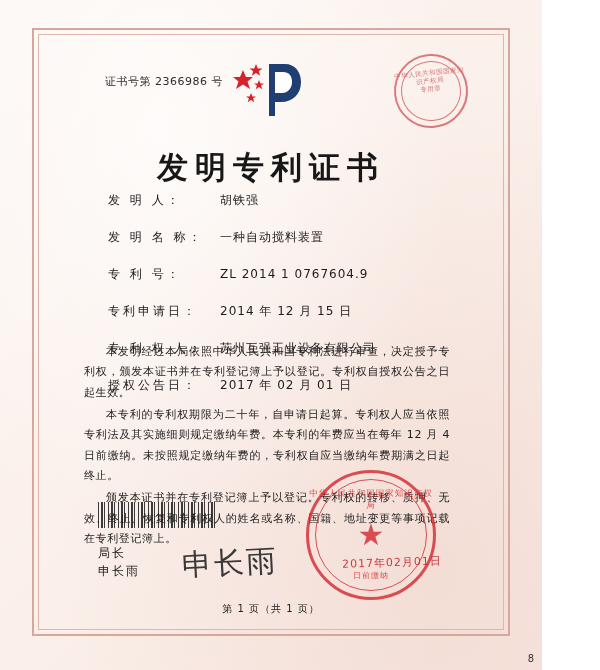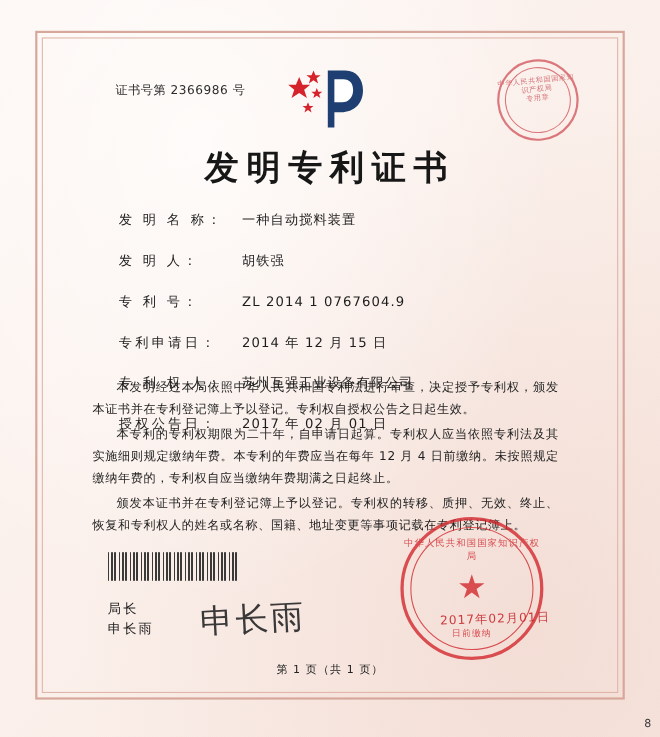--- a/index.html
+++ b/index.html
@@ -9,21 +9,21 @@
   }
   body {
     width: 600px;
     height: 670px;
     font-family: "DejaVu Sans", sans-serif;
     overflow: hidden;
   }
 
   .page {
     position: relative;
-    width: 600px;
+    width: 542px;
     height: 670px;
     background: linear-gradient(135deg, #fdf7f4 0%, #fbf1ec 40%, #f8e9e2 100%);
     overflow: hidden;
   }
 
   
   .paper-tint {
     position: absolute;
     inset: 0;
     background:
@@ -103,21 +103,21 @@
     left: 5px; top: 5px; right: 5px; bottom: 5px;
     border: 1px solid #cf4a52;
     border-radius: 50%;
   }
   .seal-top span { position: relative; display:block; }
 
   .doc-title {
     position: absolute;
     left: 0;
     right: 0;
-    top: 80px;
+    top: 95px;
     text-align: center;
     font-family: "DejaVu Serif", serif;
     font-size: 31px;
     font-weight: bold;
     letter-spacing: 7px;
     color: #171717;
   }
 
   
   .fields {
@@ -303,26 +303,26 @@
     <div class="seal-top">
       <div class="inner-ring"></div>
       <span>中华人民共和国国家知识产权局</span>
       <span>专用章</span>
     </div>
 
     <div class="doc-title">发明专利证书</div>
 
     <div class="fields">
       <div class="field-row">
+        <div class="field-label">发 明 人：</div>
+        <div class="field-value">胡铁强</div>
+      </div>
+      <div class="field-row">
         <div class="field-label">发 明 名 称：</div>
         <div class="field-value">一种自动搅料装置</div>
-      </div>
-      <div class="field-row">
-        <div class="field-label">发 明 人：</div>
-        <div class="field-value">胡铁强</div>
       </div>
       <div class="field-row">
         <div class="field-label">专 利 号：</div>
         <div class="field-value">ZL 2014 1 0767604.9</div>
       </div>
       <div class="field-row">
         <div class="field-label">专利申请日：</div>
         <div class="field-value">2014 年 12 月 15 日</div>
       </div>
       <div class="field-row">

